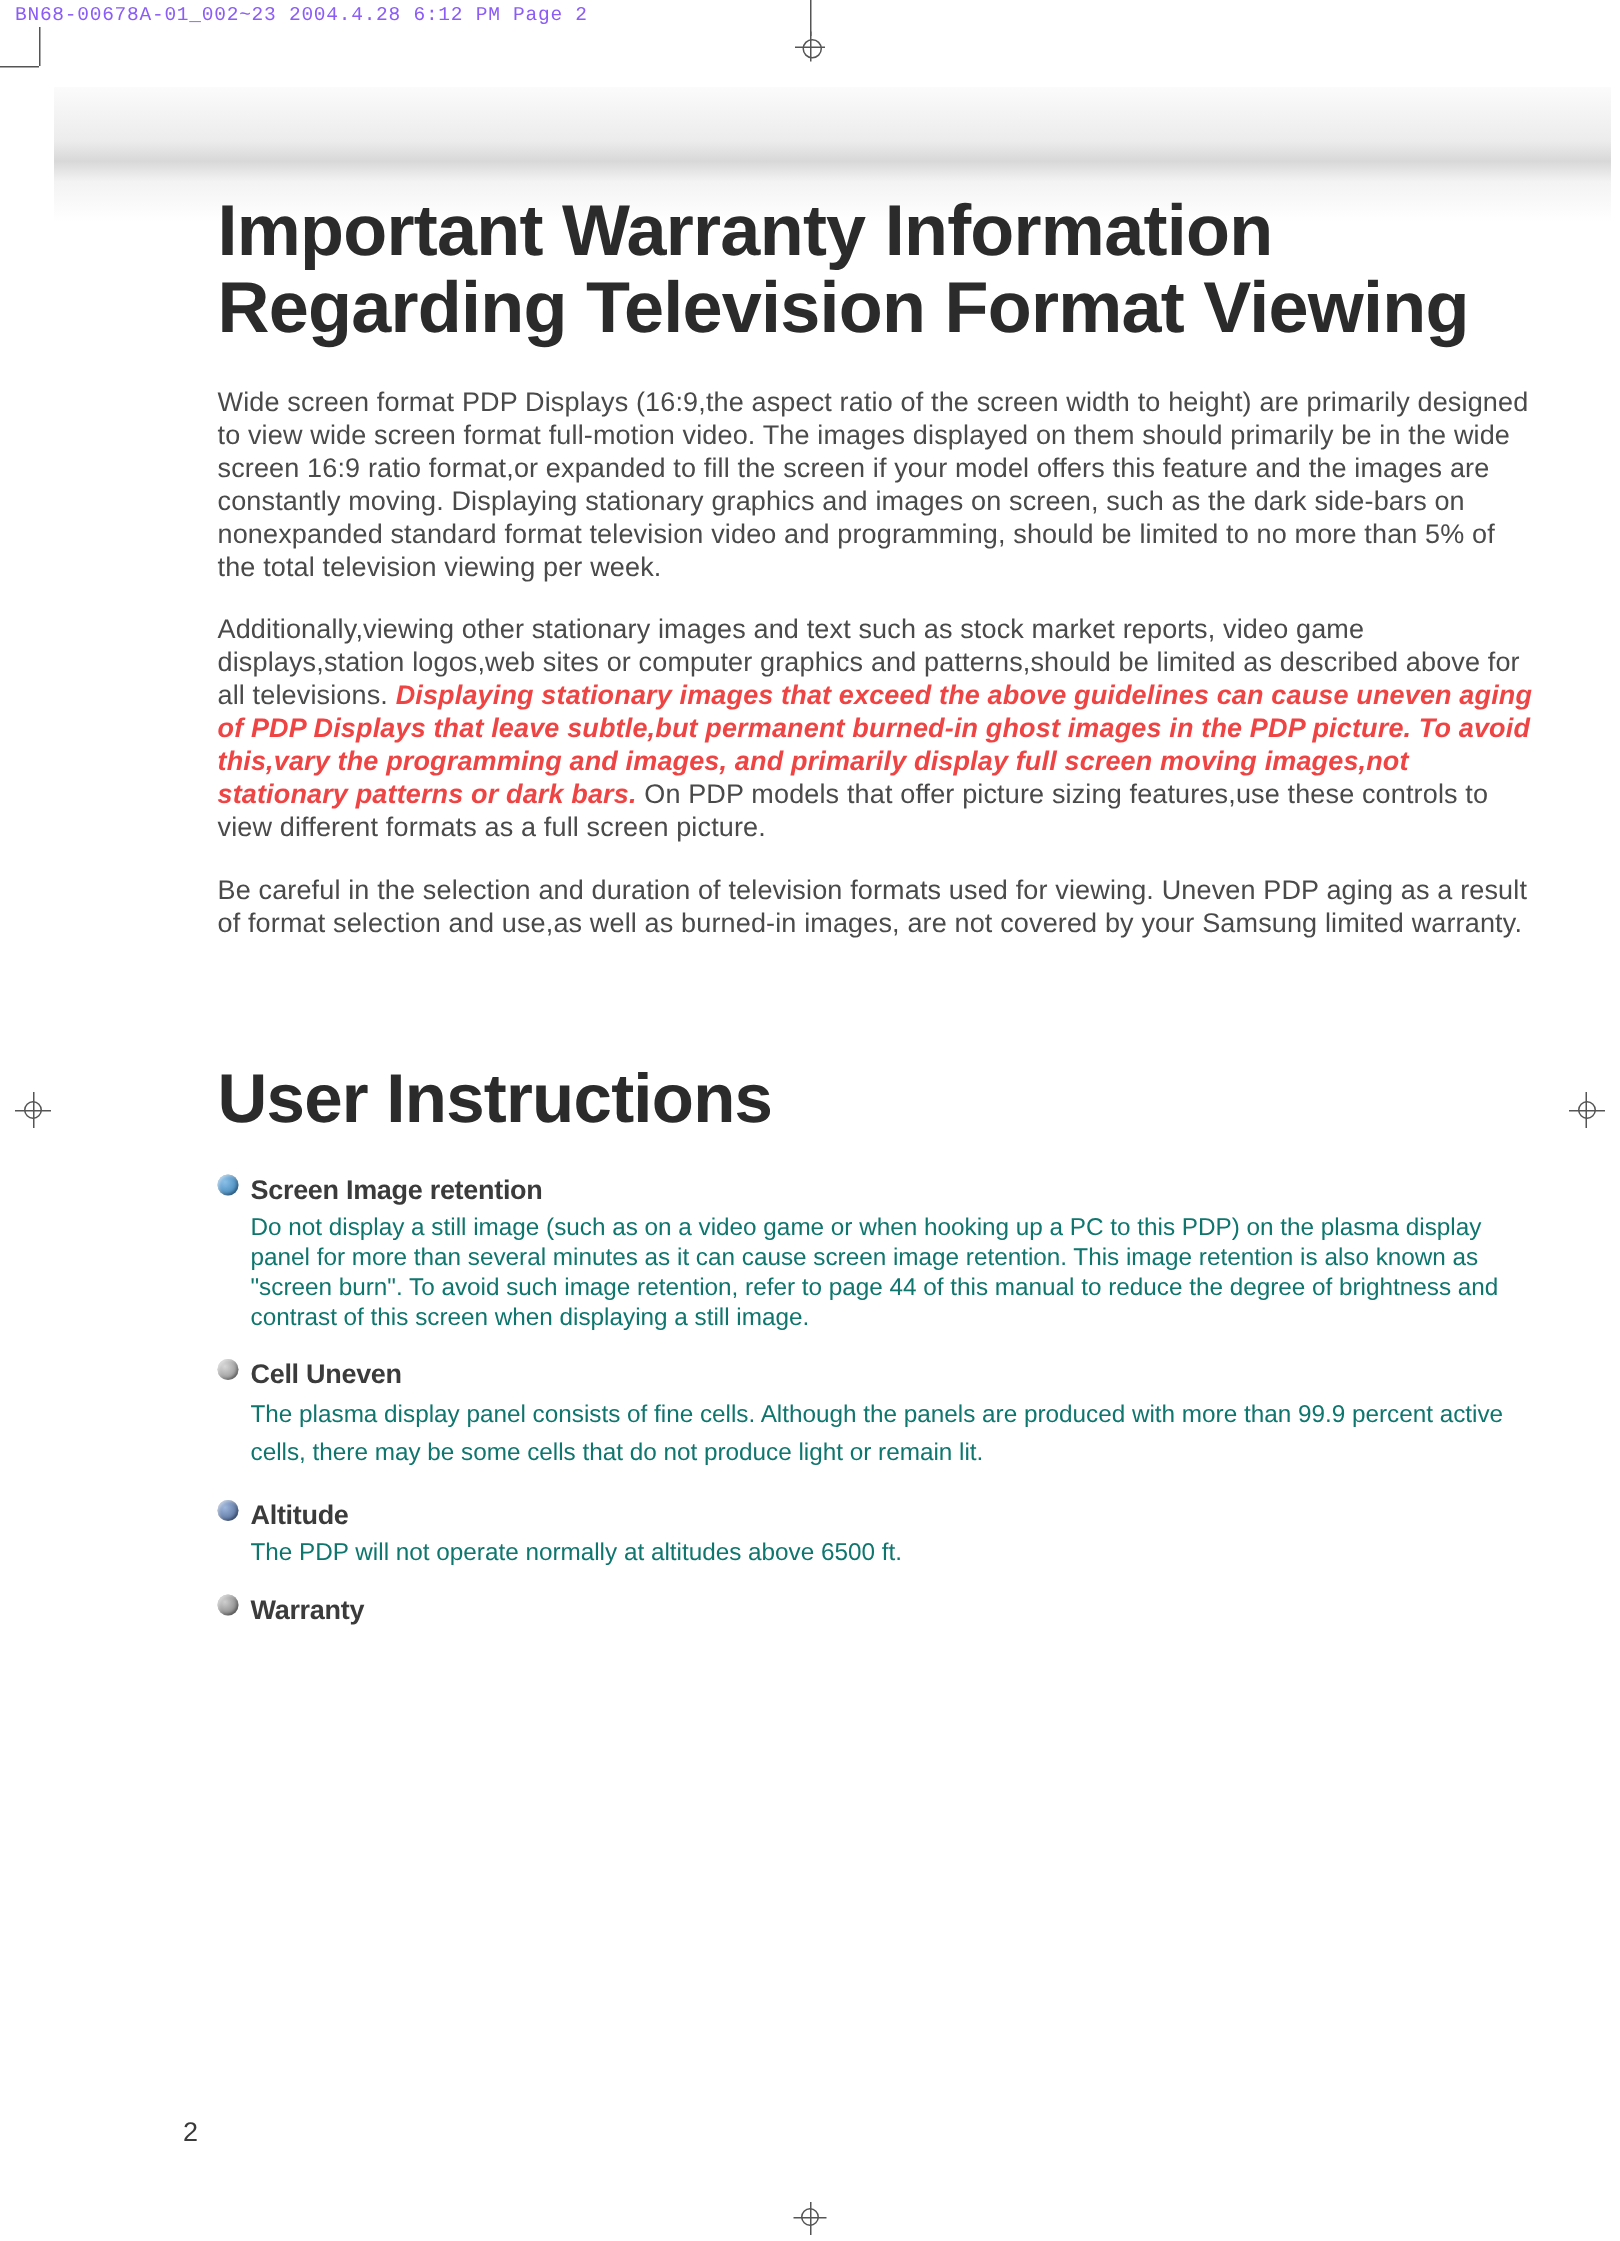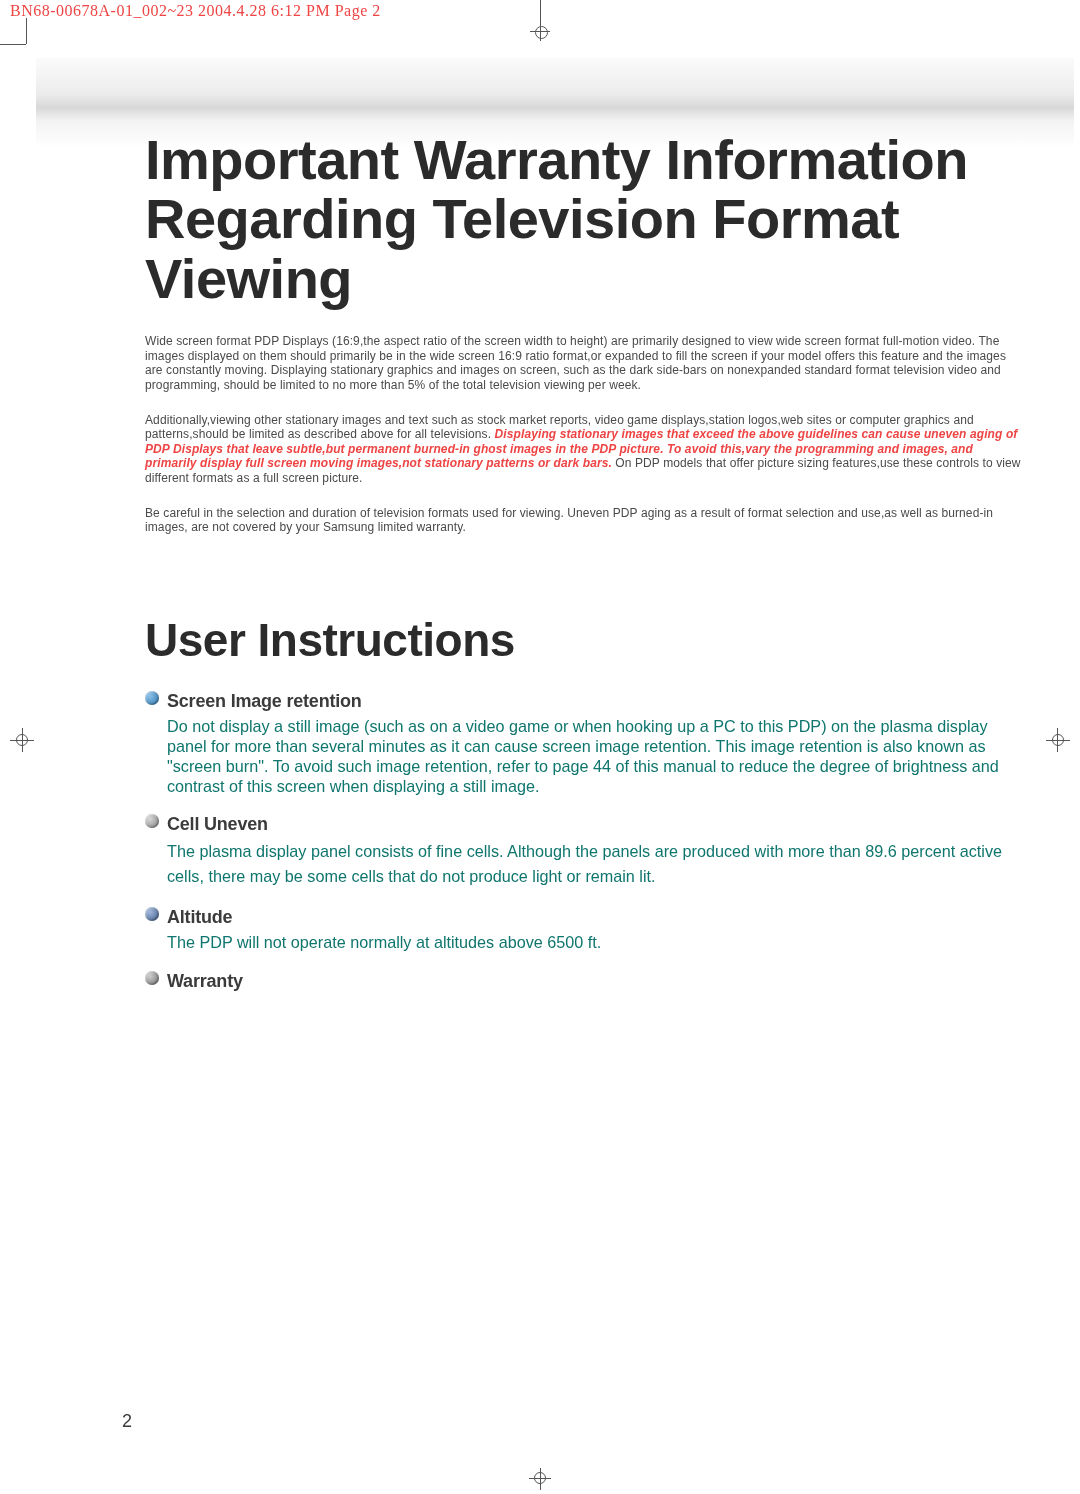--- a/index.html
+++ b/index.html
@@ -8,23 +8,23 @@
       height: 1494px;
       background: #fff;
       position: relative;
       font-family: "Futura", "Helvetica Neue", Arial, sans-serif;
       color: #3a3a3a;
     }
     .print-header {
       position: absolute;
       top: 2px;
       left: 10px;
-      font-family: Liberation Serif, serif;
-      font-size: 16px;
-      color: #ef4444;
+      font-family: Liberation Mono, monospace;
+      font-size: 13px;
+      color: #8b5cf6;
       letter-spacing: 0.5px;
     }
     .crop-mark-top {
       position: absolute;
       top: 0;
       left: 50%;
       width: 1px;
       height: 24px;
       background: #555;
     }
@@ -76,39 +76,39 @@
       height: 90px;
       background: linear-gradient(to bottom, #fbfbfb 0%, #ececec 40%, #d8d8d8 55%, #f3f3f3 70%, #ffffff 100%);
     }
     .page {
       position: absolute;
       top: 130px;
       left: 145px;
       width: 882px;
     }
     h1.title {
-      font-size: 56px;
+      font-size: 48px;
       font-weight: 700;
       letter-spacing: -0.5px;
       line-height: 1.06;
       color: #2b2b2b;
       margin-bottom: 26px;
       font-family: "Futura", "Helvetica Neue", Arial, sans-serif;
     }
     h1.title2 {
       font-size: 46px;
       font-weight: 700;
       letter-spacing: -0.5px;
       color: #2b2b2b;
       margin-top: 78px;
       margin-bottom: 24px;
       font-family: "Futura", "Helvetica Neue", Arial, sans-serif;
     }
     p.body {
-      font-size: 12px;
+      font-size: 18px;
       line-height: 1.22;
       color: #4a4a4a;
       margin-bottom: 20px;
       font-weight: 300;
       letter-spacing: 0.1px;
     }
     .bold-inline {
       font-weight: 700;
       font-style: italic;
       color: #ef4444;
@@ -196,21 +196,21 @@
       <span class="sec-title">Screen Image retention</span>
     </div>
     <div class="sec-body">Do not display a still image (such as on a video game or when hooking up a PC to this PDP) on the plasma display panel for more than several minutes as  it can cause screen image retention. This image retention is also known as "screen burn". To avoid such image retention, refer to page 44 of this manual to reduce the degree of brightness and contrast of this screen when displaying a still image.</div>
   </div>
 
   <div class="section">
     <div class="sec-head">
       <span class="bullet b2"></span>
       <span class="sec-title">Cell Uneven</span>
     </div>
-    <div class="sec-body spaced">The plasma display panel consists of fine cells. Although the panels are produced with more than 89.6 percent active cells, there may be some cells that do not produce light or remain lit.</div>
+    <div class="sec-body spaced">The plasma display panel consists of fine cells. Although the panels are produced with more than 99.9 percent active cells, there may be some cells that do not produce light or remain lit.</div>
   </div>
 
   <div class="section">
     <div class="sec-head">
       <span class="bullet b3"></span>
       <span class="sec-title">Altitude</span>
     </div>
     <div class="sec-body">The PDP will not operate normally at altitudes above 6500 ft.</div>
   </div>
 

